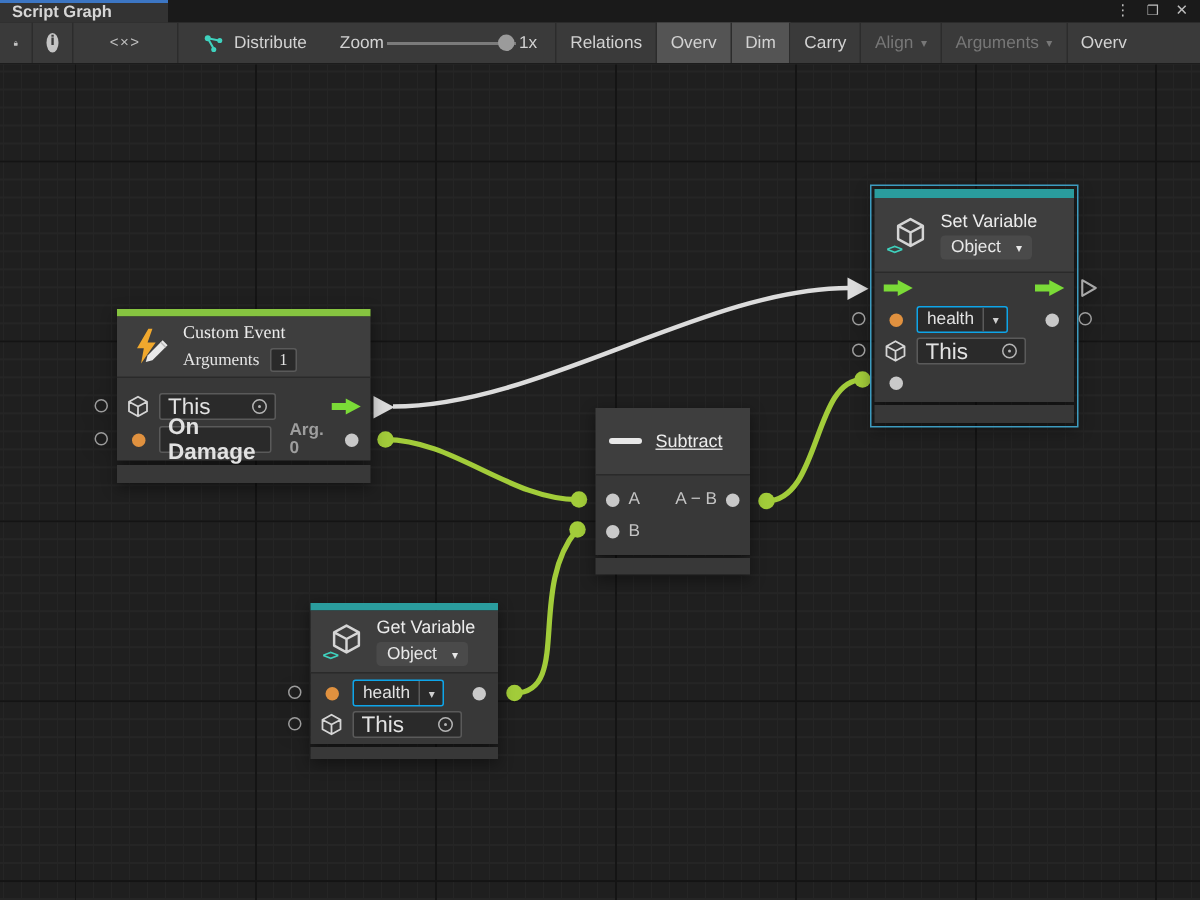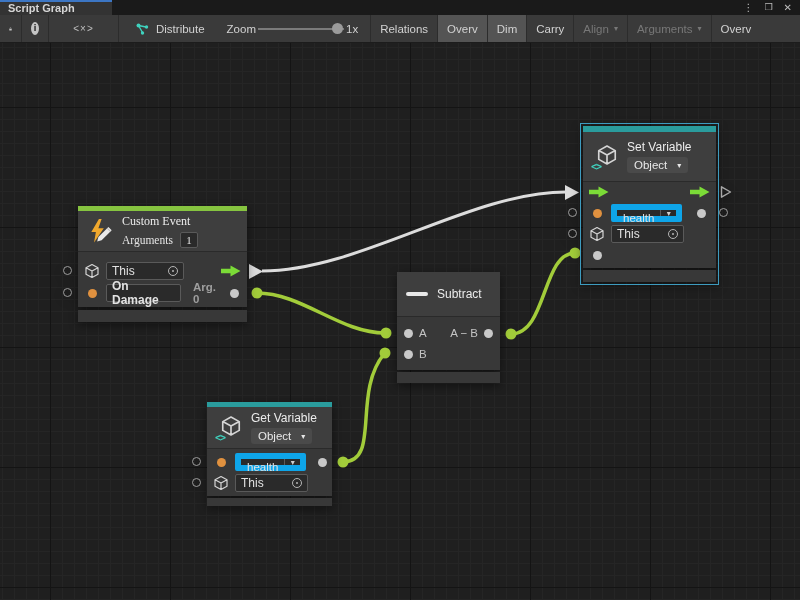--- a/index.html
+++ b/index.html
@@ -62,22 +62,22 @@
   .n-title { font-size:12px; color:#ECECEC; }
   .n-body { background:#383838; padding:0 0 3px 0; }
   .n-footer { height:11px; background:#383838; margin-top:2px; }
   .row { position:relative; display:flex; align-items:center; gap:6px; height:20px; padding:0 6px; }
   .row + .row { margin-top:1px; }
   .cell { width:16px; display:flex; align-items:center; justify-content:center; flex:0 0 16px; }
   .spacer { flex:1; }
 
   .field { display:inline-flex; align-items:center; justify-content:space-between; gap:6px;
            background:#2A2A2A; border:1px solid #5A5A5A; border-radius:2px; height:18px;
-           padding:0 5px; font-size:12px; color:#E2E2E2; }
-  .dd { display:inline-flex; align-items:stretch; background:#2A2A2A; border:6px solid #0ea5e9; border-radius:2px; height:18px; }
+           padding:0 5px; font-size:15px; color:#E2E2E2; }
+  .dd { display:inline-flex; align-items:stretch; background:#2A2A2A; border:1px solid #0ea5e9; border-radius:2px; height:18px; }
   .dd .dd-txt { padding:0 6px; line-height:16px; color:#E2E2E2; min-width:36px; }
   .dd .dd-caret { border-left:1px solid #5A5A5A; width:16px; display:flex; align-items:center; justify-content:center; font-size:8px; color:#CFCFCF; }
   .obj-dd { display:inline-flex; align-items:center; gap:5px; background:#4A4A4A; border-radius:3px;
             padding:2px 7px; font-size:11.5px; color:#E8E8E8; margin-top:3px; width:max-content; }
 
   .dot { width:9px; height:9px; border-radius:50%; flex:0 0 9px; }
   .dot.orange { background:var(--port-orange,#E0913F); }
   .dot.value { background:#C9C9C9; }
   .hollow { position:absolute; width:9px; height:9px; border-radius:50%; border:1.5px solid #9C9C9C; }
   .target { position:relative; width:10px; height:10px; border:1px solid #B5B5B5; border-radius:50%; flex:0 0 10px; }
@@ -233,21 +233,21 @@
           </span>
           <span class="spacer"></span>
           <span class="dim-label">Arg. 0</span>
           <span class="dot value" style="margin-right:2px;"></span>
         </div>
       </div>
       <div class="n-footer" style="height:12px; margin-top:3px;"></div>
     </div>
 
     <div class="node" style="left:397px; top:229px; width:103px;">
-      <div class="n-header" style="height:45px;">
+      <div class="n-header" style="height:45px;text-decoration:underline;">
         <span class="minus-ic"></span>
         <span class="n-title">Subtract</span>
       </div>
       <div class="n-body" style="padding-top:6px; padding-bottom:6px;">
         <div class="row" style="padding:0 7px;">
           <span class="dot value"></span>
           <span class="port-label">A</span>
           <span class="spacer"></span>
           <span class="port-label">A − B</span>
           <span class="dot value"></span>

